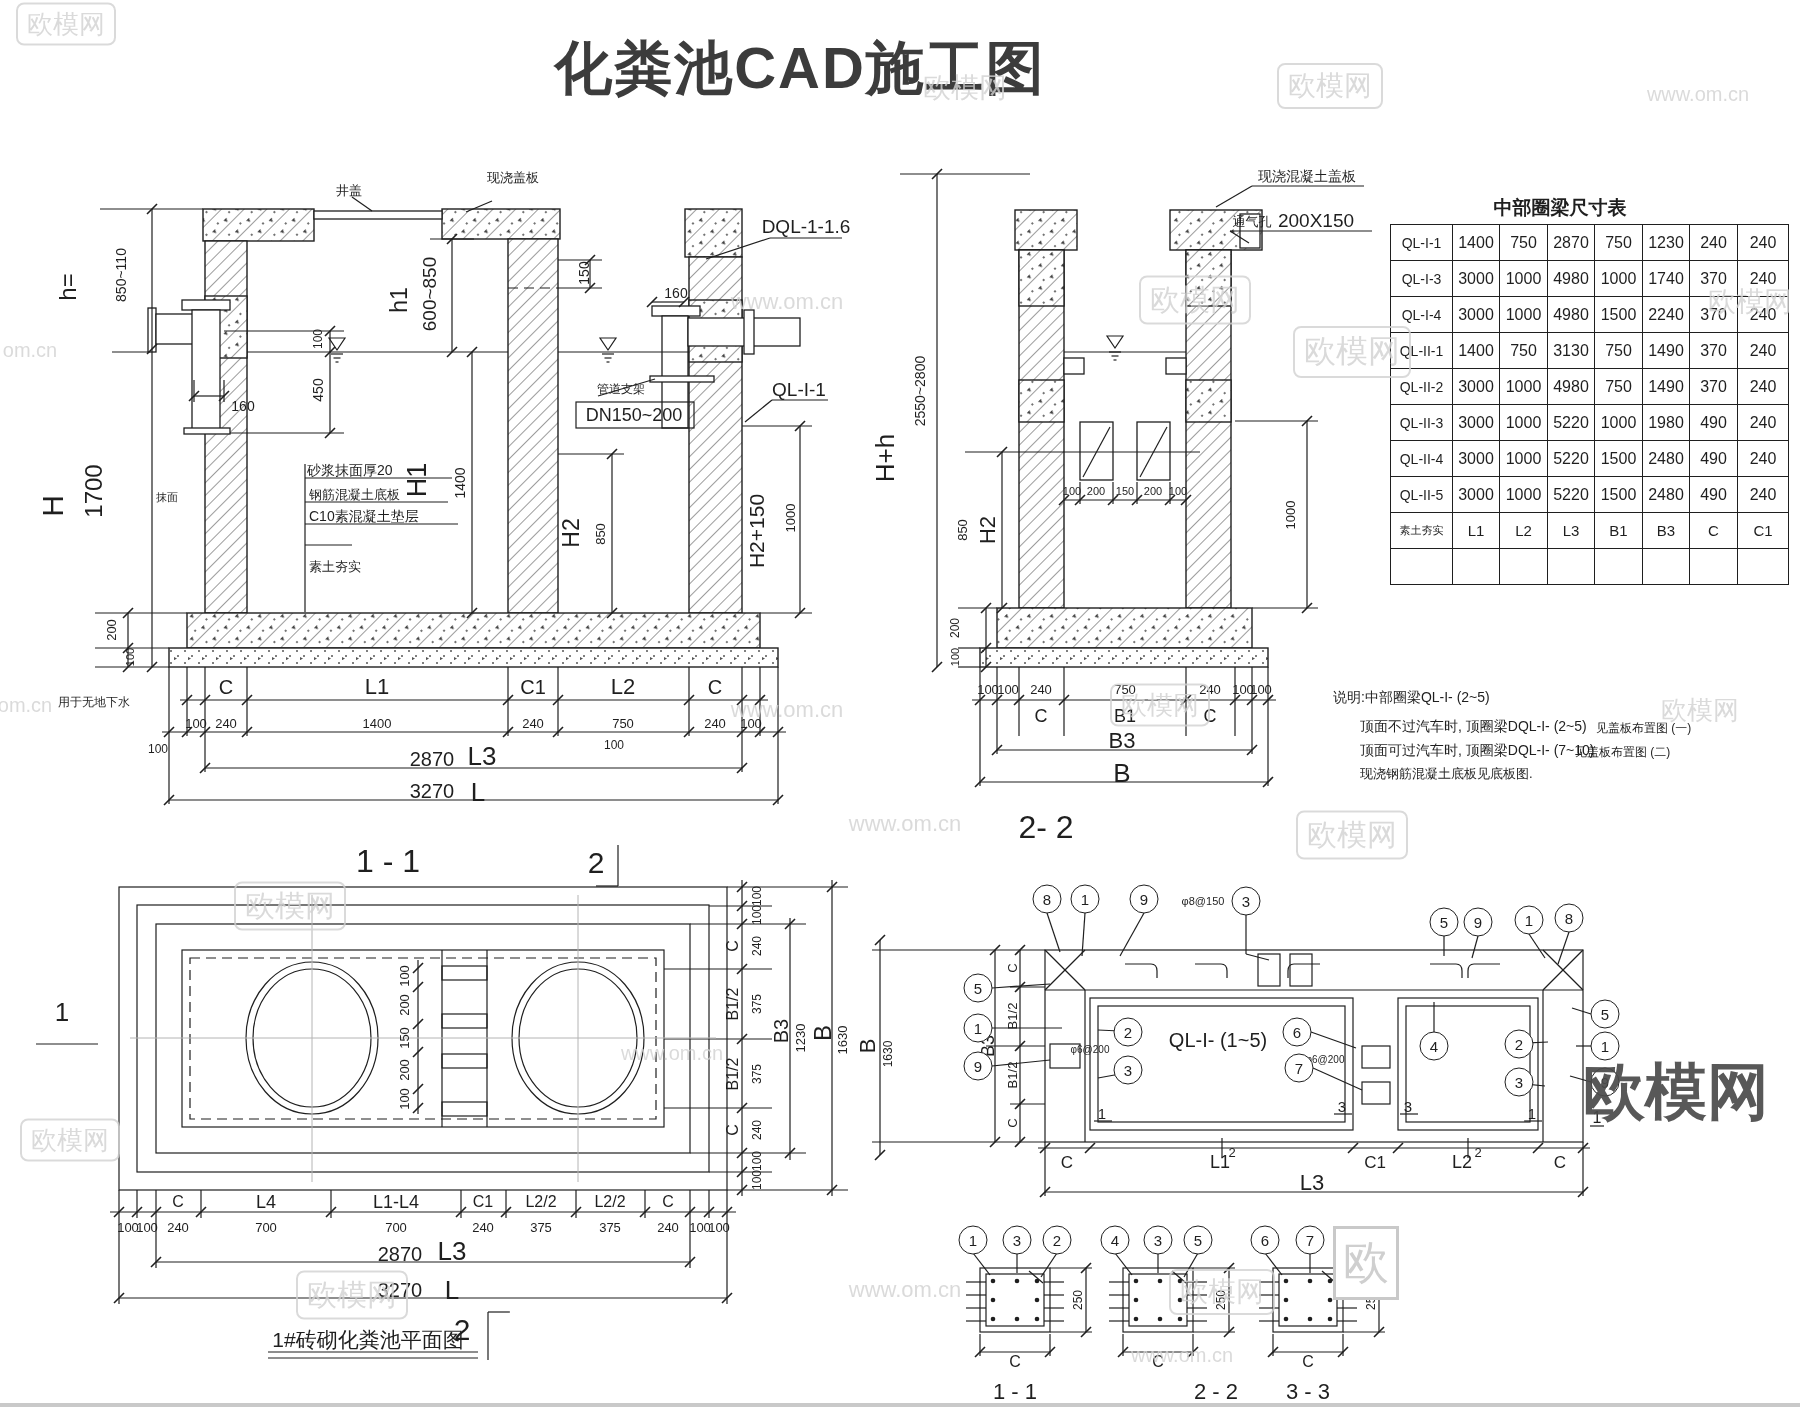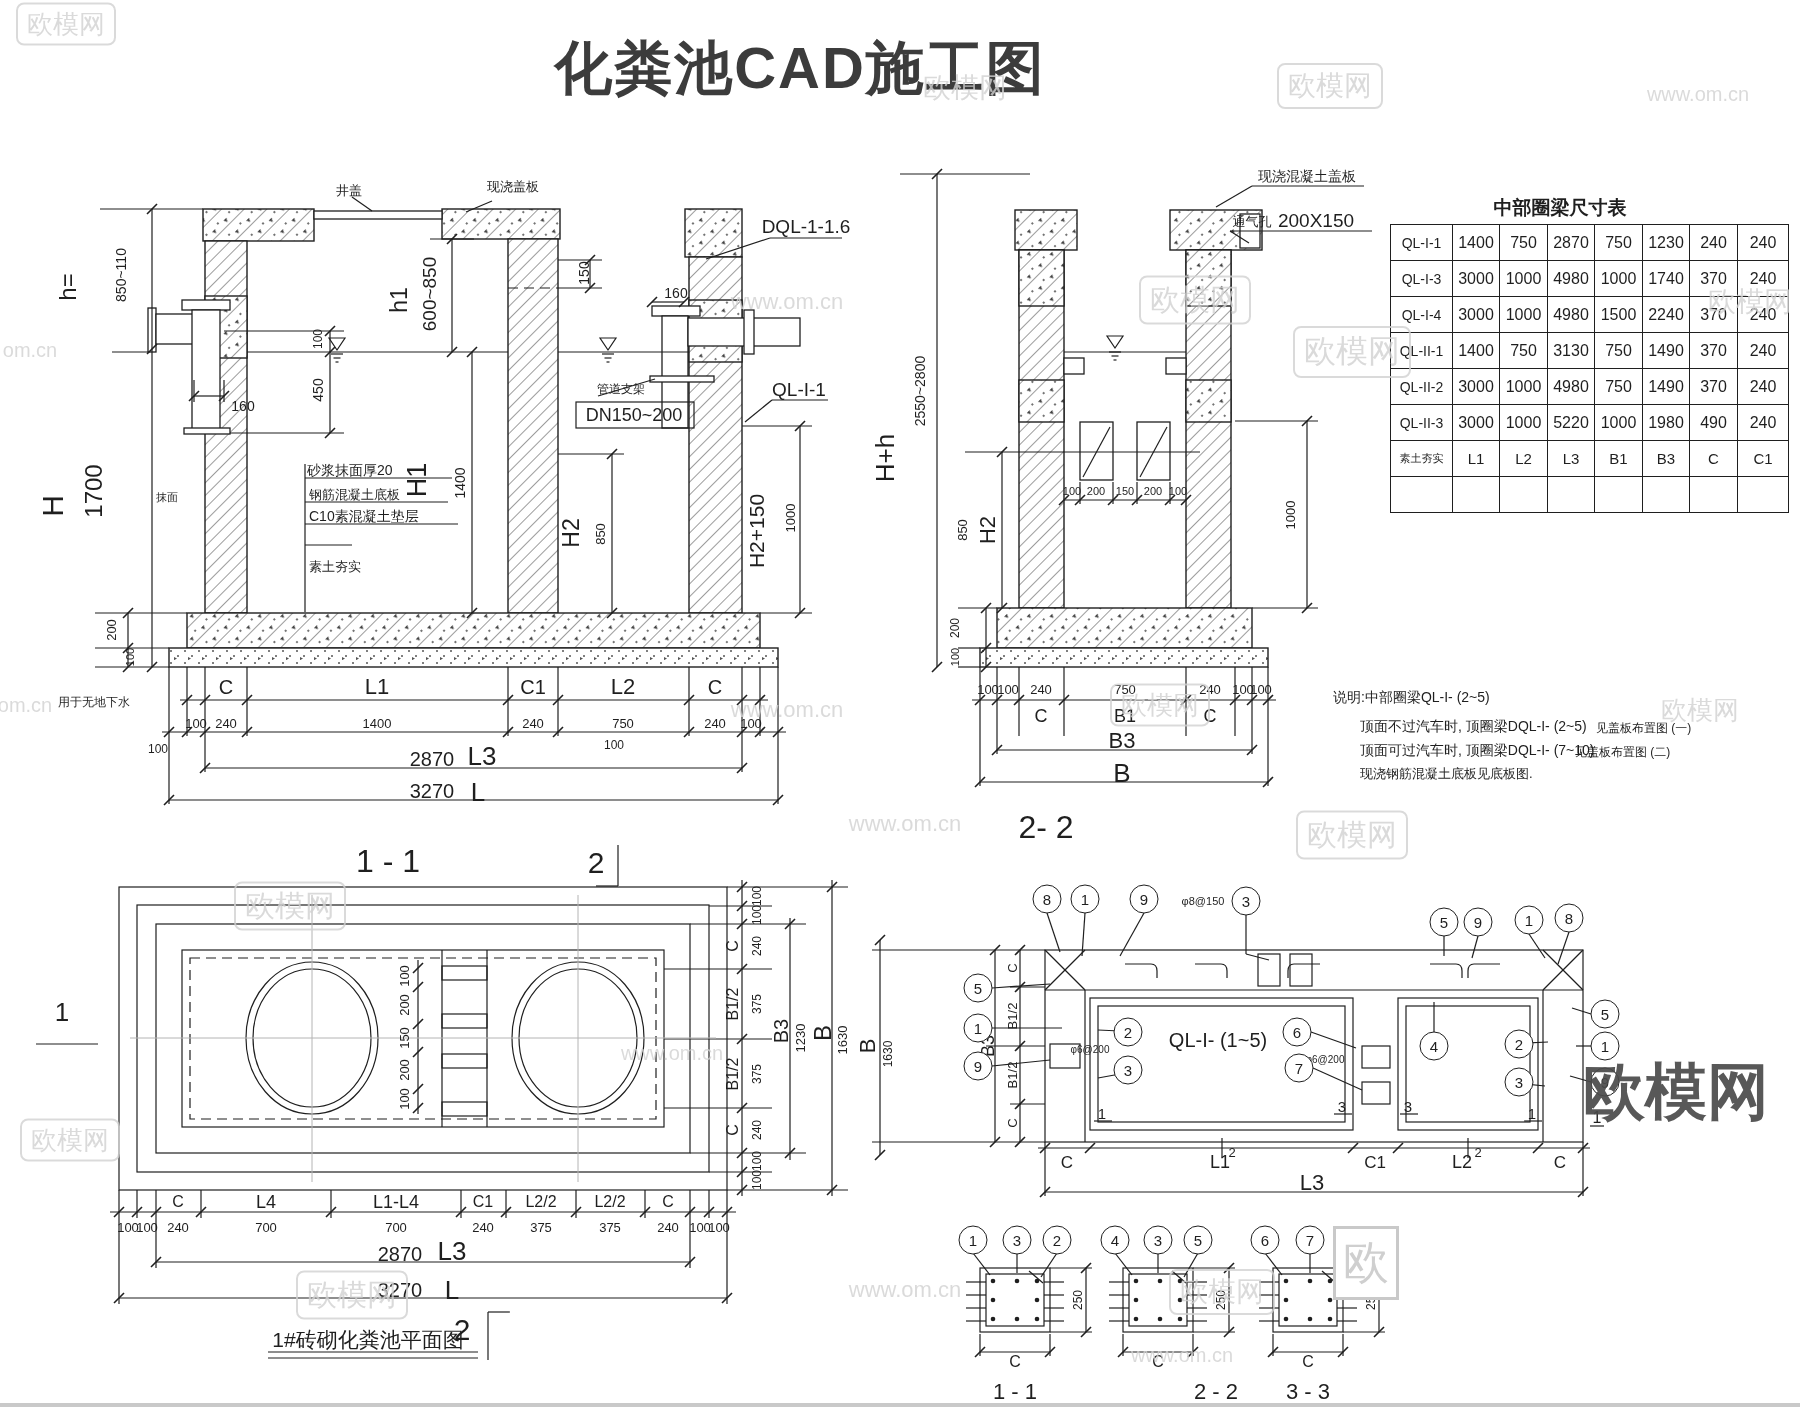--- a/index.html
+++ b/index.html
@@ -591,20 +591,40 @@
         <tr>
           <td class="c0">QL-II-3</td>
           <td>3000</td>
           <td>1000</td>
           <td>5220</td>
           <td>1000</td>
           <td>1980</td>
           <td>490</td>
           <td>240</td>
         </tr>
+        <tr>
+          <td class="c0">QL-II-4</td>
+          <td>3000</td>
+          <td>1000</td>
+          <td>5220</td>
+          <td>1500</td>
+          <td>2480</td>
+          <td>490</td>
+          <td>240</td>
+        </tr>
+        <tr>
+          <td class="c0">QL-II-5</td>
+          <td>3000</td>
+          <td>1000</td>
+          <td>5220</td>
+          <td>1500</td>
+          <td>2480</td>
+          <td>490</td>
+          <td>240</td>
+        </tr>
         <tr class="hdr">
           <td class="c0">素土夯实</td>
           <td>L1</td>
           <td>L2</td>
           <td>L3</td>
           <td>B1</td>
           <td>B3</td>
           <td>C</td>
           <td>C1</td>
         </tr>
@@ -616,21 +636,21 @@
           <td></td>
           <td></td>
           <td></td>
           <td></td>
         </tr>
       </tbody>
   </table>
 
   <div id="labels">
       <div class="lbl" style="left: 349px; top: 190px; font-size: 13px; transform: translate(-50%, -50%);">井盖</div>
-      <div class="lbl" style="left: 513px; top: 186px; font-size: 13px; transform: translate(-50%, -50%);">现浇盖板</div>
+      <div class="lbl" style="left: 513px; top: 177px; font-size: 13px; transform: translate(-50%, -50%);">现浇盖板</div>
       <div class="lbl" style="left: 806px; top: 226px; font-size: 19px; transform: translate(-50%, -50%);">DQL-1-1.6</div>
       <div class="lbl" style="left: 68px; top: 287px; font-size: 24px; transform: translate(-50%, -50%) rotate(-90deg);">h=</div>
       <div class="lbl" style="left: 121px; top: 275px; font-size: 14px; transform: translate(-50%, -50%) rotate(-90deg);">850~110</div>
       <div class="lbl" style="left: 399px; top: 300px; font-size: 23px; transform: translate(-50%, -50%) rotate(-90deg);">h1</div>
       <div class="lbl" style="left: 429px; top: 294px; font-size: 19px; transform: translate(-50%, -50%) rotate(-90deg);">600~850</div>
       <div class="lbl" style="left: 584px; top: 273px; font-size: 14px; transform: translate(-50%, -50%) rotate(-90deg);">150</div>
       <div class="lbl" style="left: 676px; top: 293px; font-size: 14px; transform: translate(-50%, -50%);">160</div>
       <div class="lbl" style="left: 318px; top: 339px; font-size: 12px; transform: translate(-50%, -50%) rotate(-90deg);">100</div>
       <div class="lbl" style="left: 318px; top: 390px; font-size: 14px; transform: translate(-50%, -50%) rotate(-90deg);">450</div>
       <div class="lbl" style="left: 243px; top: 406px; font-size: 14px; transform: translate(-50%, -50%);">160</div>

